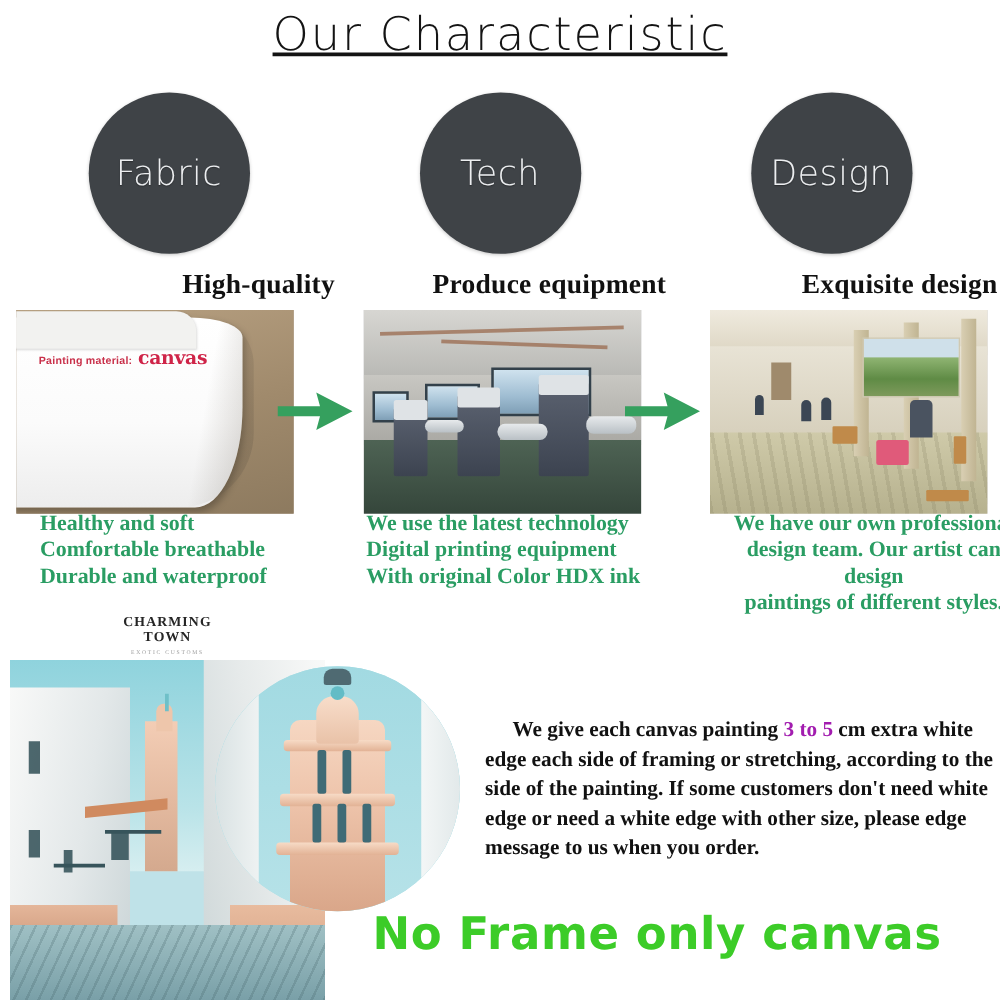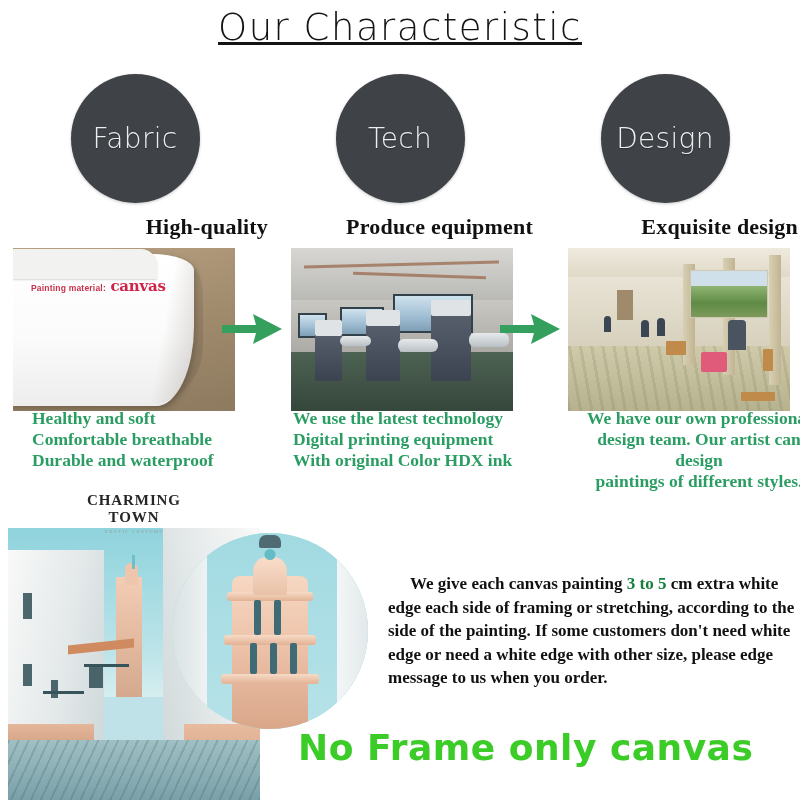--- a/index.html
+++ b/index.html
@@ -204,21 +204,21 @@
     letter-spacing: .2px;
     white-space: nowrap;
     z-index: 6;
   }
   .brand {
     position: absolute; left: 78px; top: 492px; width: 112px;
     text-align: center; z-index: 6;
   }
   .brand .b1 {
     font-family: "Liberation Serif", serif;
-    font-weight: 700; font-size: 15px; letter-spacing: .9px; color: #262626;
+    font-weight: 700; font-size: 11px; letter-spacing: .9px; color: #262626;
   }
   .brand .b2 {
     margin-top: 3px;
     font-family: "Liberation Serif", serif;
     font-size: 4.5px; letter-spacing: 1.4px; color: #9a9a9a;
   }
 
   
   .street {
     position: absolute; left: 8px; top: 528px; width: 252px; height: 272px;
@@ -321,21 +321,21 @@
   .desc {
     position: absolute; left: 388px; top: 572px; width: 408px;
     font-family: "Liberation Serif", serif;
     font-weight: 700;
     font-size: 17px;
     line-height: 23.5px;
     color: #111;
     text-indent: 22px;
     z-index: 6;
   }
-  .desc .hl { color: #15803d; }
+  .desc .hl { color: #a21caf; }
 
   
   .noframe {
     position: absolute; left: 298px; top: 727px;
     font-family: "DejaVu Sans", sans-serif;
     font-weight: 700;
     font-size: 36px;
     color: #3ccc28;
     letter-spacing: .5px;
     white-space: nowrap;

